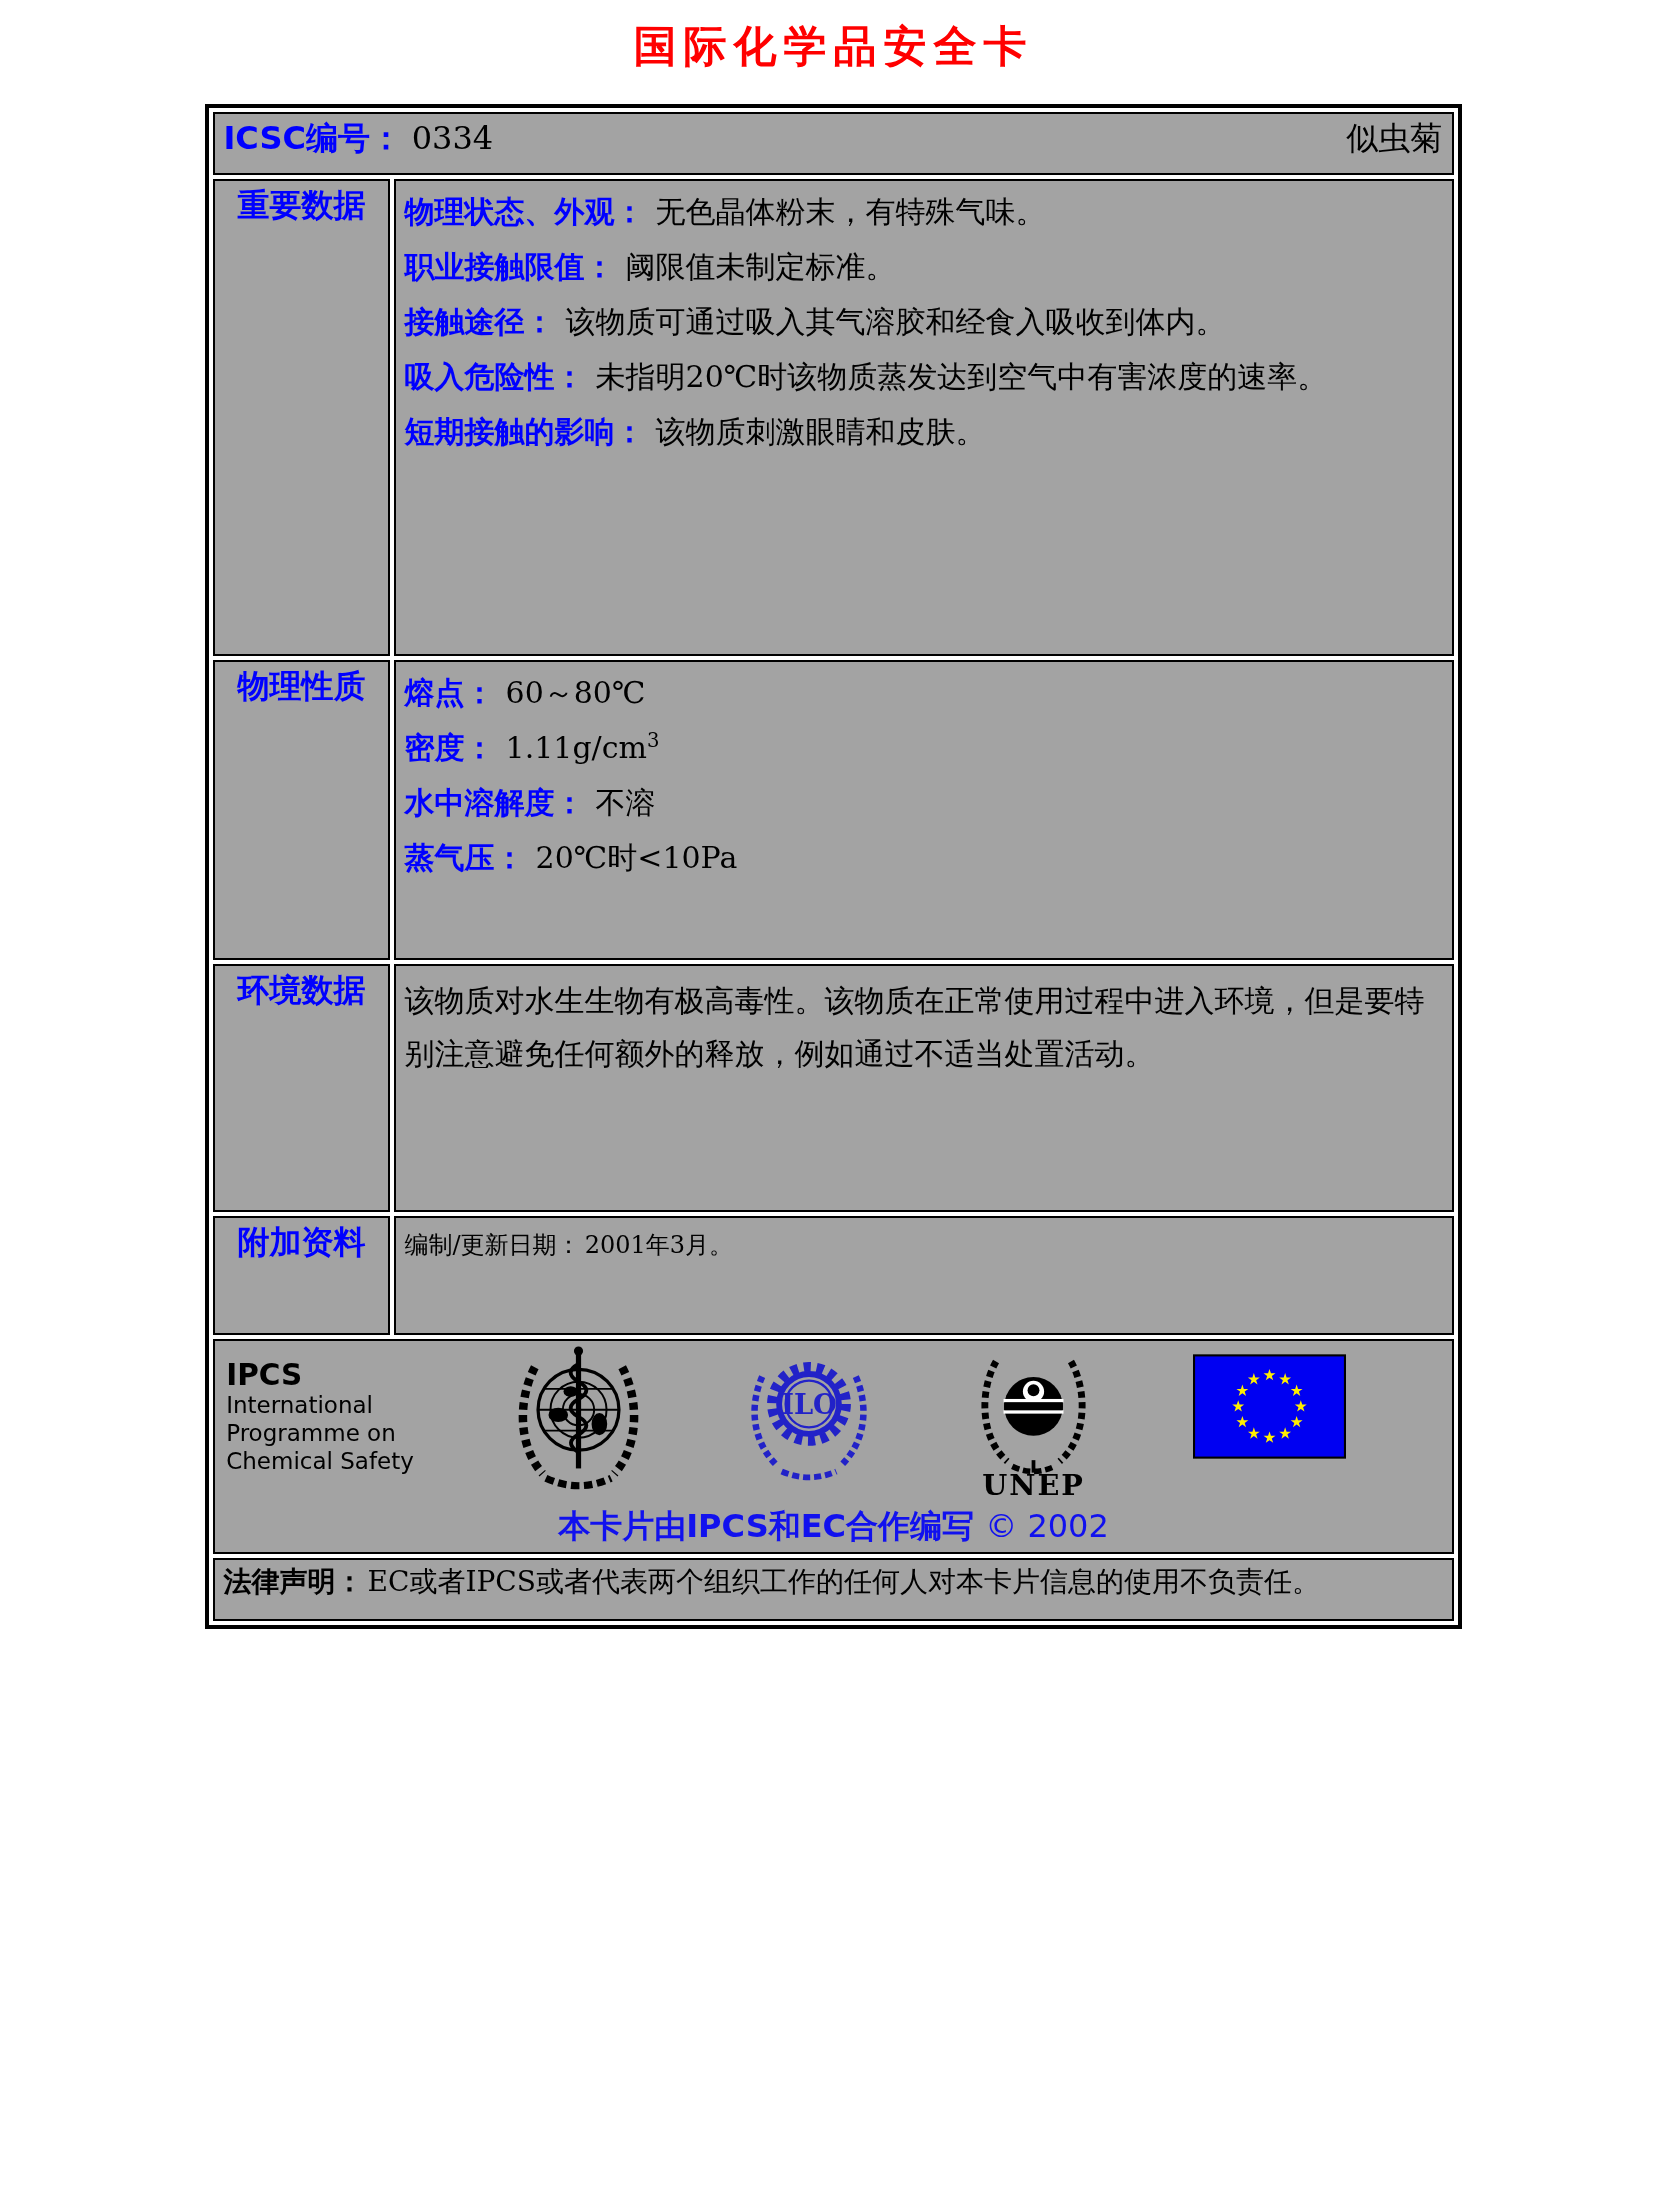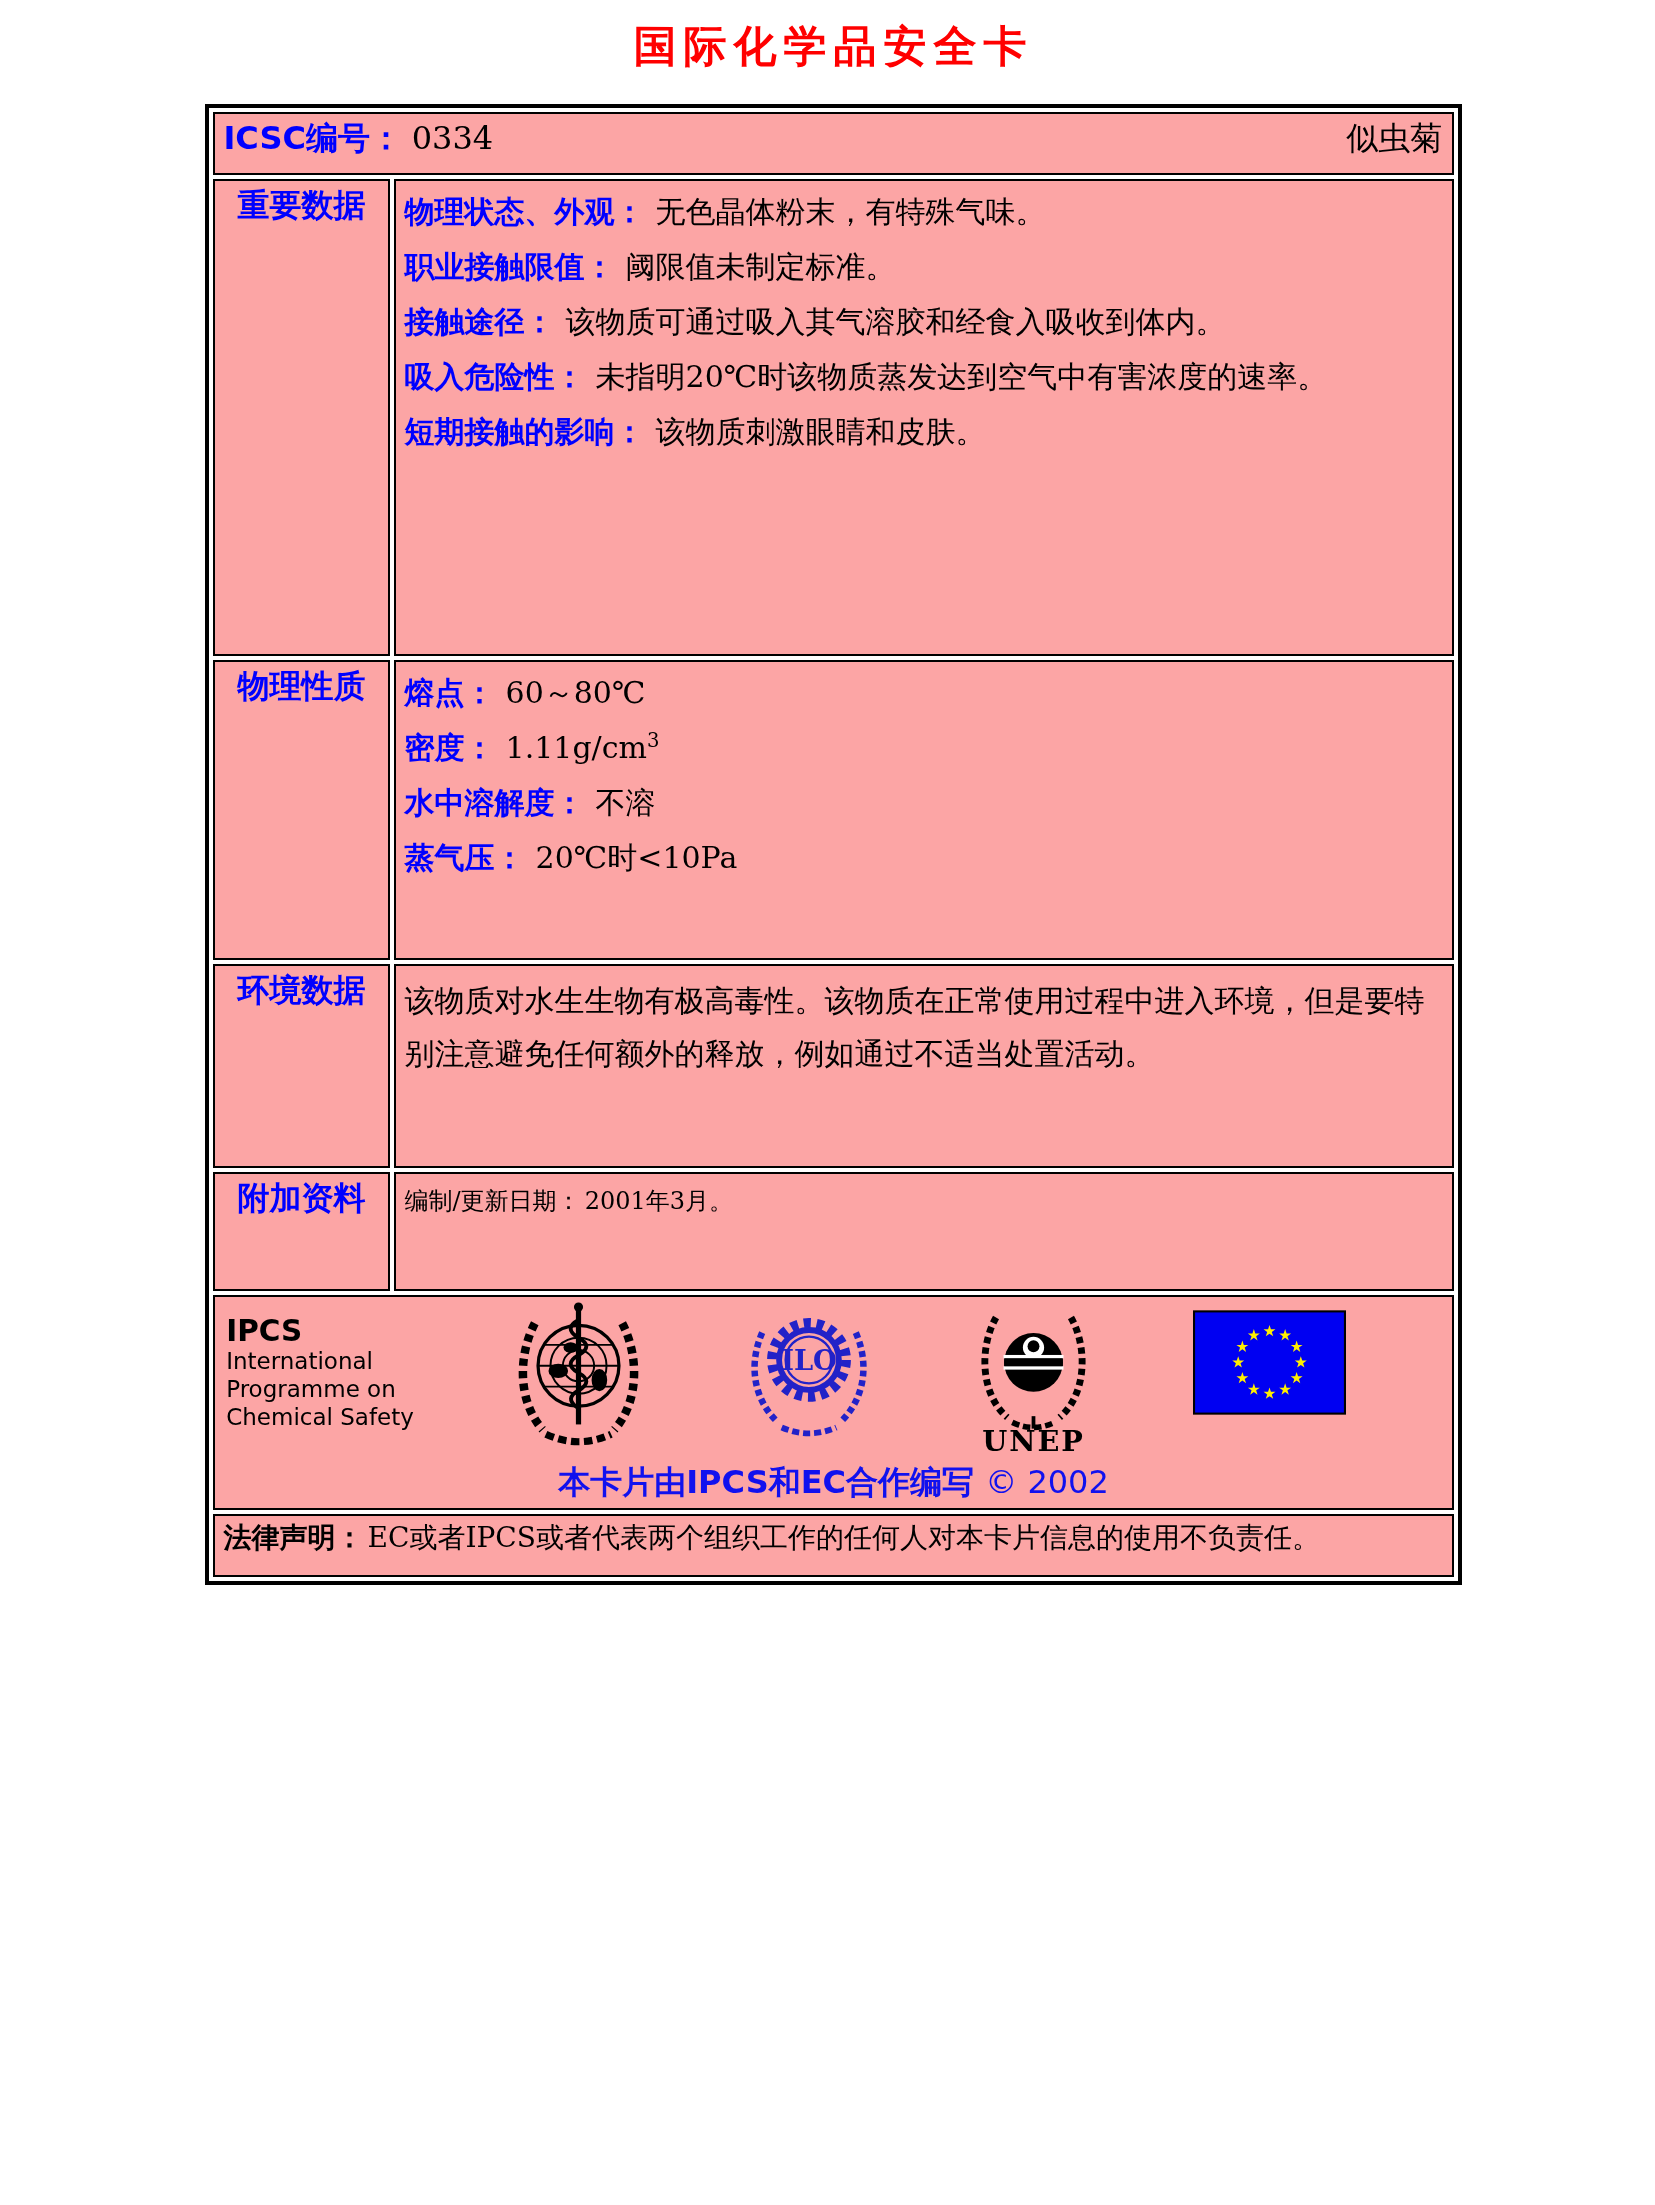--- a/index.html
+++ b/index.html
@@ -26,29 +26,29 @@
   table.card {
     margin-left: 205px;
     width: 1257px;
     border: 4.2px solid #000;
     border-collapse: separate;
     border-spacing: 4.9px;
     table-layout: fixed;
   }
   td.cell {
     border: 2.1px solid #000;
-    background: #fca5a5;
+    background: #a3a3a3;
     vertical-align: top;
     padding: 2.8px 8.4px;
   }
   
   .h-header    { height: 63px;  }
   .h-important { height: 477px; }
   .h-physical  { height: 300px; }
-  .h-env       { height: 204px; }
+  .h-env       { height: 248px; }
   .h-notes     { height: 241px; }
   .h-add       { height: 119px; }
   .h-footer    { height: 210px; }
   .h-legal     { height: 63px;  }
 
   .header-cell { vertical-align: middle; }
   .hwrap { display: flex; justify-content: space-between; align-items: center; }
   .blue-label, .k, .label-cell, .legal-label {
     color: #0000ff;
     font-weight: bold;

